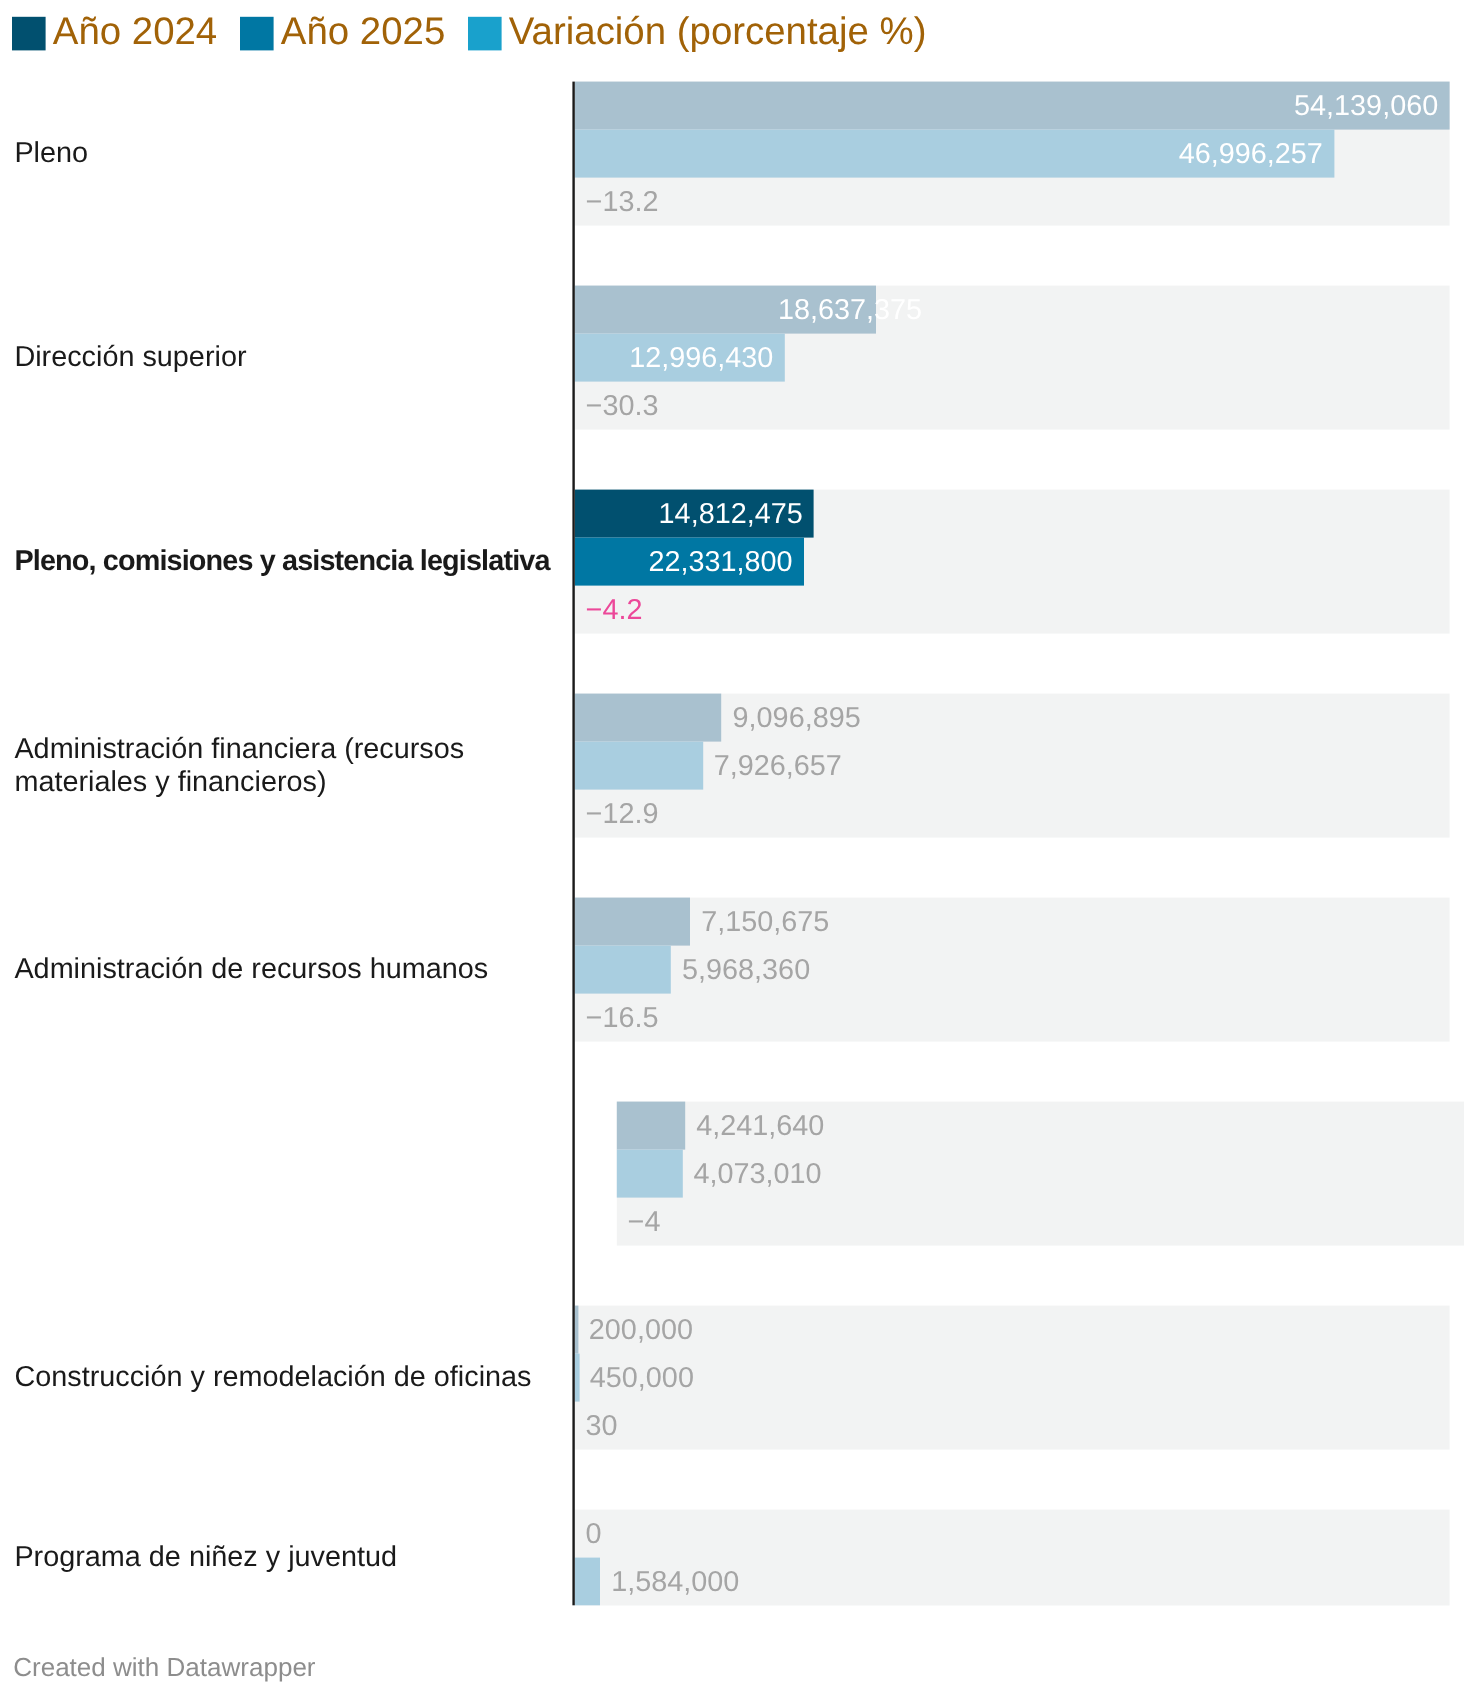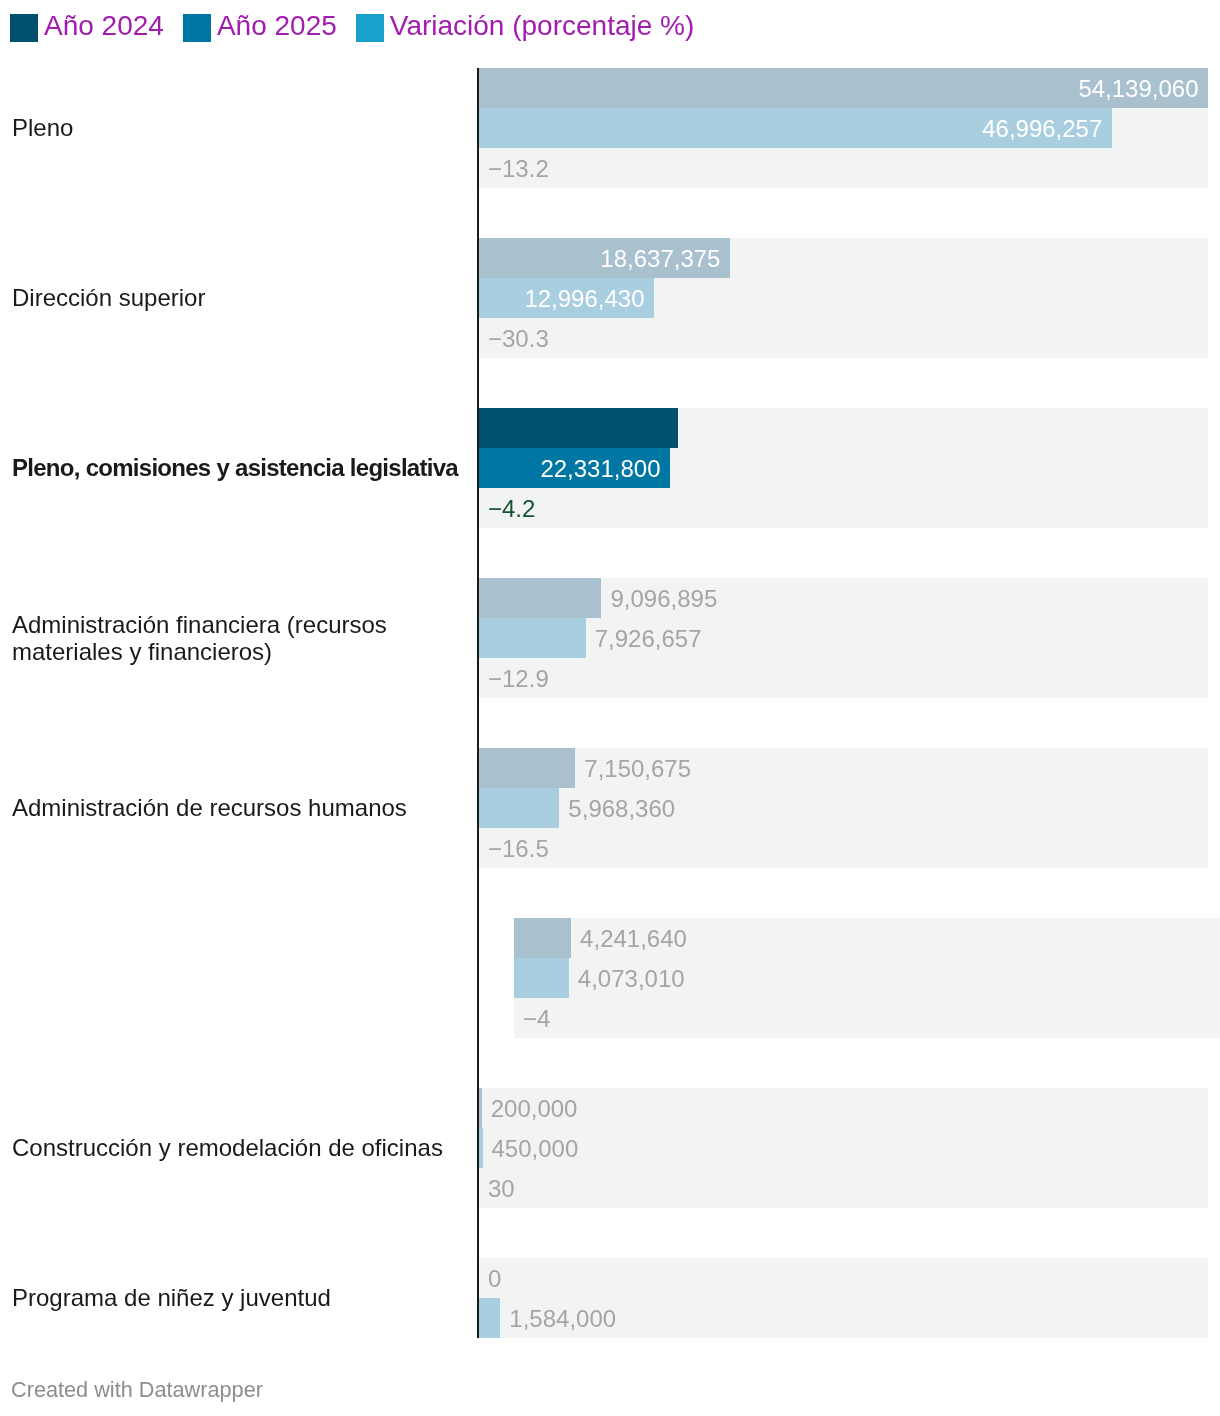--- a/index.html
+++ b/index.html
@@ -3,31 +3,31 @@
 <meta charset="utf-8">
 <style>
   html,body{margin:0;padding:0;background:#ffffff;}
   body{width:1220px;height:1416px;overflow:hidden;font-family:"Liberation Sans",sans-serif;
        -webkit-font-smoothing:antialiased;}
   #root{position:relative;width:1220px;height:1416px;}
   
   #legend{position:absolute;left:10px;top:0;height:56px;display:flex;align-items:center;}
   .legend-item{display:flex;align-items:center;margin-right:19px;}
   .legend-swatch{width:28px;height:28px;margin-right:6px;flex:none;}
-  .legend-label{font-size:28px;color:#a21caf;line-height:1;white-space:nowrap;position:relative;top:-2px;}
+  .legend-label{font-size:32px;color:#a16207;line-height:1;white-space:nowrap;position:relative;top:-2px;}
   
   #chart{position:absolute;left:0;top:0;width:1220px;height:1338px;overflow:hidden;}
   #labels{position:absolute;left:0;top:0;width:480px;height:1416px;}
   .group{position:absolute;left:0;width:1220px;}
   .gband{position:absolute;left:479px;width:729px;background:#f2f3f3;}
   .bar{position:absolute;left:479px;height:40px;}
   .blabel{position:absolute;font-size:24px;line-height:41px;white-space:nowrap;}
   .blabel.inside{color:#ffffff;}
   .blabel.outside{color:#a5a5a5;}
-  .blabel.outside.hl{color:#14532d;}
+  .blabel.outside.hl{color:#ec4899;}
   .axlabel{position:absolute;left:12px;width:452px;font-size:24px;line-height:27.5px;color:#1a1a1a;}
   .axlabel.hl{font-weight:bold;letter-spacing:-0.72px;}
   #axisline{position:absolute;left:476.8px;top:67.8px;width:2.4px;height:1270.1px;background:#1a1a1a;}
   #footer{position:absolute;left:11px;top:1379px;font-size:21.7px;line-height:1;color:#8d8d8d;}
 </style>
 </head>
 <body>
 
 <div id="root">
 
@@ -52,28 +52,29 @@
           <div class="gband" style="top: 0px; height: 120px;"></div>
           <div class="bar" style="top: 0px; width: 729px; background: rgb(169, 193, 207);"></div>
           <div class="blabel inside" style="top: 0px; left: 479px; width: 719.5px; text-align: right;">54,139,060</div>
           <div class="bar" style="top: 40px; width: 632.82px; background: rgb(169, 206, 224);"></div>
           <div class="blabel inside" style="top: 40px; left: 479px; width: 623.32px; text-align: right;">46,996,257</div>
           <div class="blabel outside" style="top: 80px; left: 488px;">−13.2</div>
         </div>
         <div class="group" style="top: 237.8px; height: 120px;">
           <div class="gband" style="top: 0px; height: 120px;"></div>
           <div class="bar" style="top: 0px; width: 250.958px; background: rgb(169, 193, 207);"></div>
-          <div class="blabel inside" style="top: 0px; left: 479px; width: 241.458px; text-align: right;">18,637,375</div>
+          <div class="blabel inside" style="top: 0px; left: 479px; width: 241.458px; text-align: right; padding-left: 48px;">18,637,375</div>
           <div class="bar" style="top: 40px; width: 175.001px; background: rgb(169, 206, 224);"></div>
           <div class="blabel inside" style="top: 40px; left: 479px; width: 165.501px; text-align: right;">12,996,430</div>
           <div class="blabel outside" style="top: 80px; left: 488px;">−30.3</div>
         </div>
         <div class="group" style="top: 407.8px; height: 120px;">
           <div class="gband" style="top: 0px; height: 120px;"></div>
           <div class="bar" style="top: 0px; width: 199.455px; background: rgb(1, 80, 111);"></div>
+          <div class="blabel inside" style="top: 0px; left: 479px; width: 189.955px; text-align: right;">14,812,475</div>
           <div class="bar" style="top: 40px; width: 191.043px; background: rgb(0, 119, 163);"></div>
           <div class="blabel inside" style="top: 40px; left: 479px; width: 181.543px; text-align: right;">22,331,800</div>
           <div class="blabel outside hl" style="top: 80px; left: 488px;">−4.2</div>
         </div>
         <div class="group" style="top: 577.8px; height: 120px;">
           <div class="gband" style="top: 0px; height: 120px;"></div>
           <div class="bar" style="top: 0px; width: 122.493px; background: rgb(169, 193, 207);"></div>
           <div class="blabel outside" style="top: 0px; left: 610.493px;">9,096,895</div>
           <div class="bar" style="top: 40px; width: 106.735px; background: rgb(169, 206, 224);"></div>
           <div class="blabel outside" style="top: 40px; left: 594.735px;">7,926,657</div>

